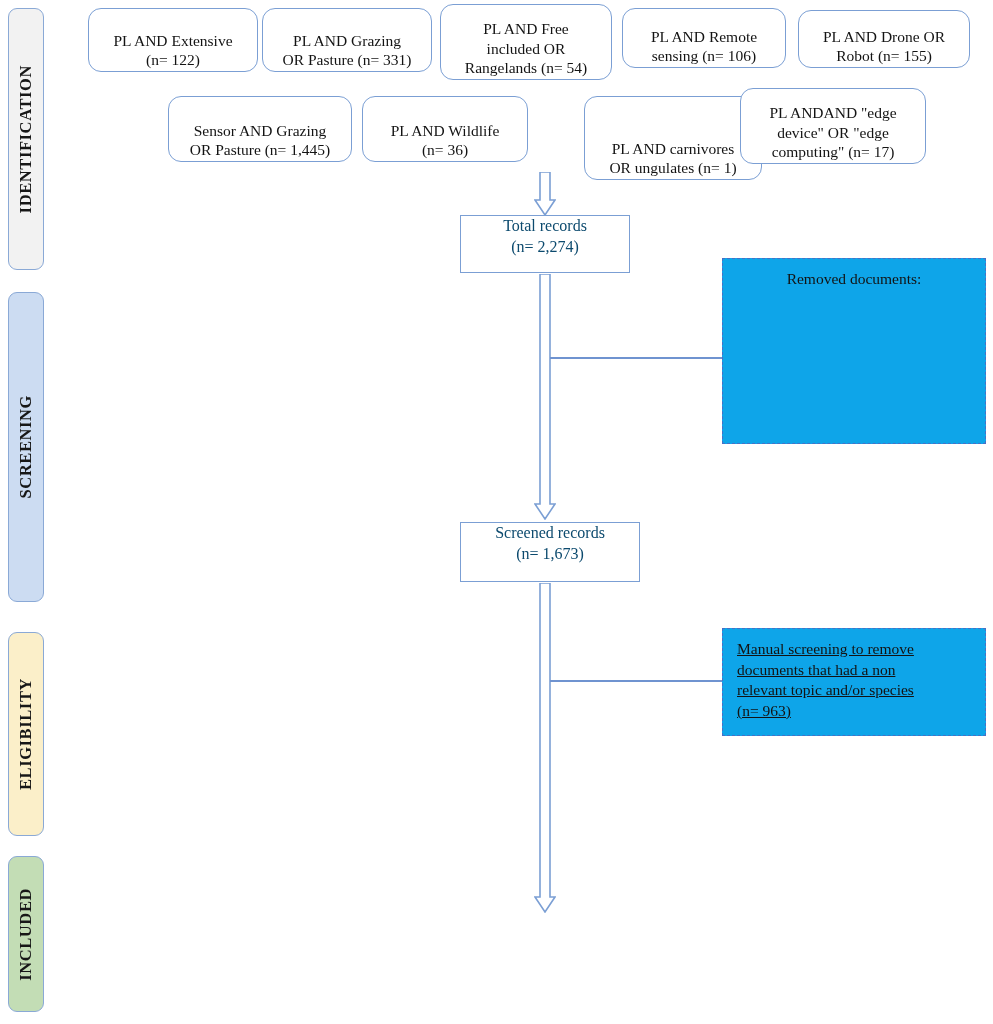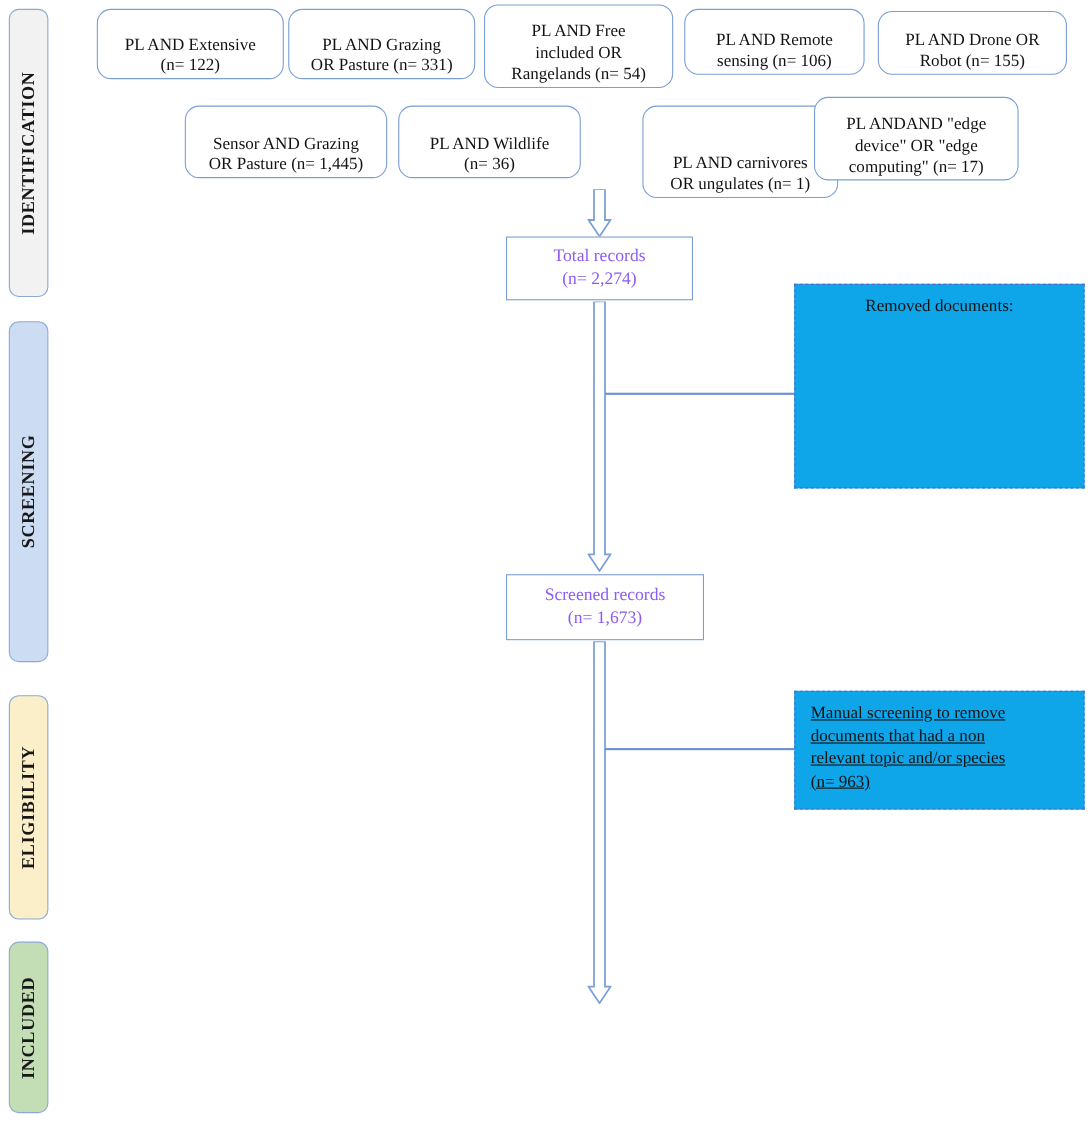--- a/index.html
+++ b/index.html
@@ -62,26 +62,25 @@
     color: #131313;
   }
 
   
   .flow-box {
     position: absolute;
     box-sizing: border-box;
     border: 1.7px solid #7b9fd4;
     background: #ffffff;
     display: flex;
-    align-items: center;
     justify-content: center;
     text-align: center;
     font-size: 16px;
     line-height: 1.3;
-    color: #8b5cf6;
+    color: #0c4a6e;
   }
 
   
   .exclusion-box {
     position: absolute;
     box-sizing: border-box;
     border: 1.7px dashed #4a6fc4;
     background: #0ea5e9;
     font-size: 15.5px;
     line-height: 1.33;

